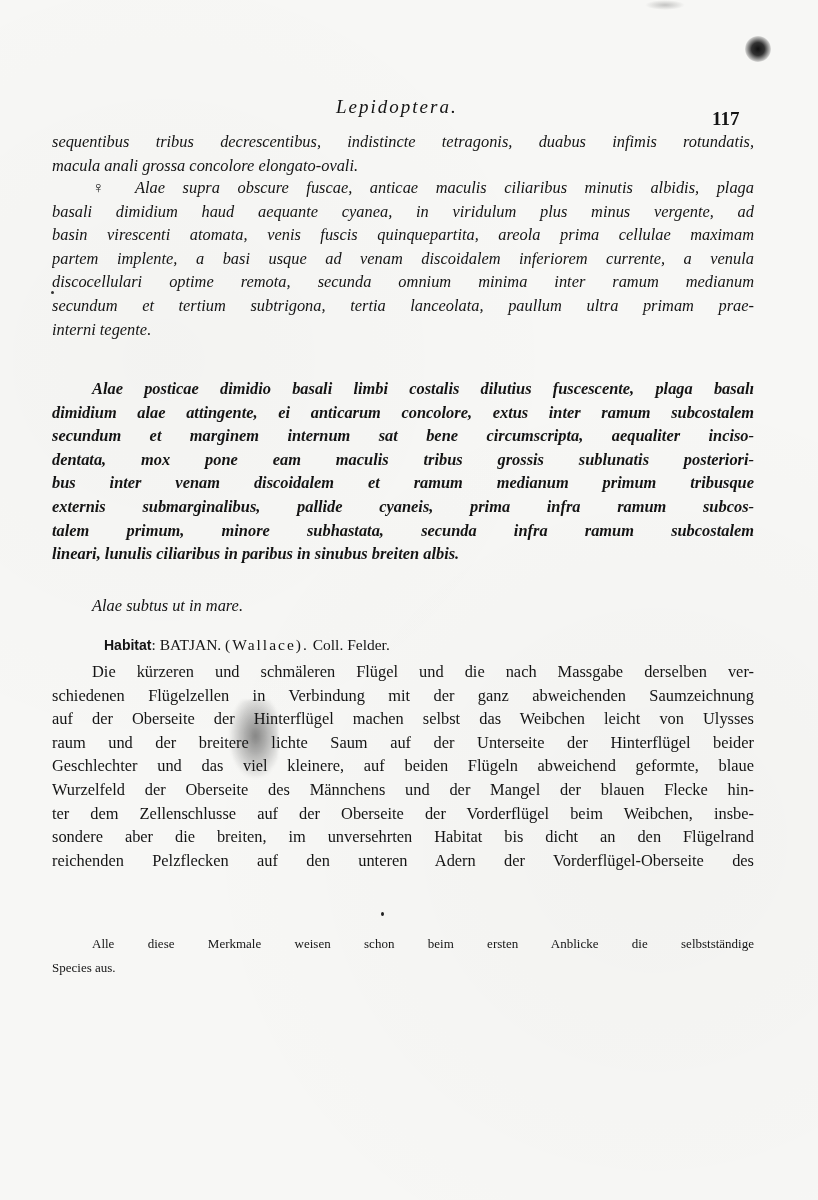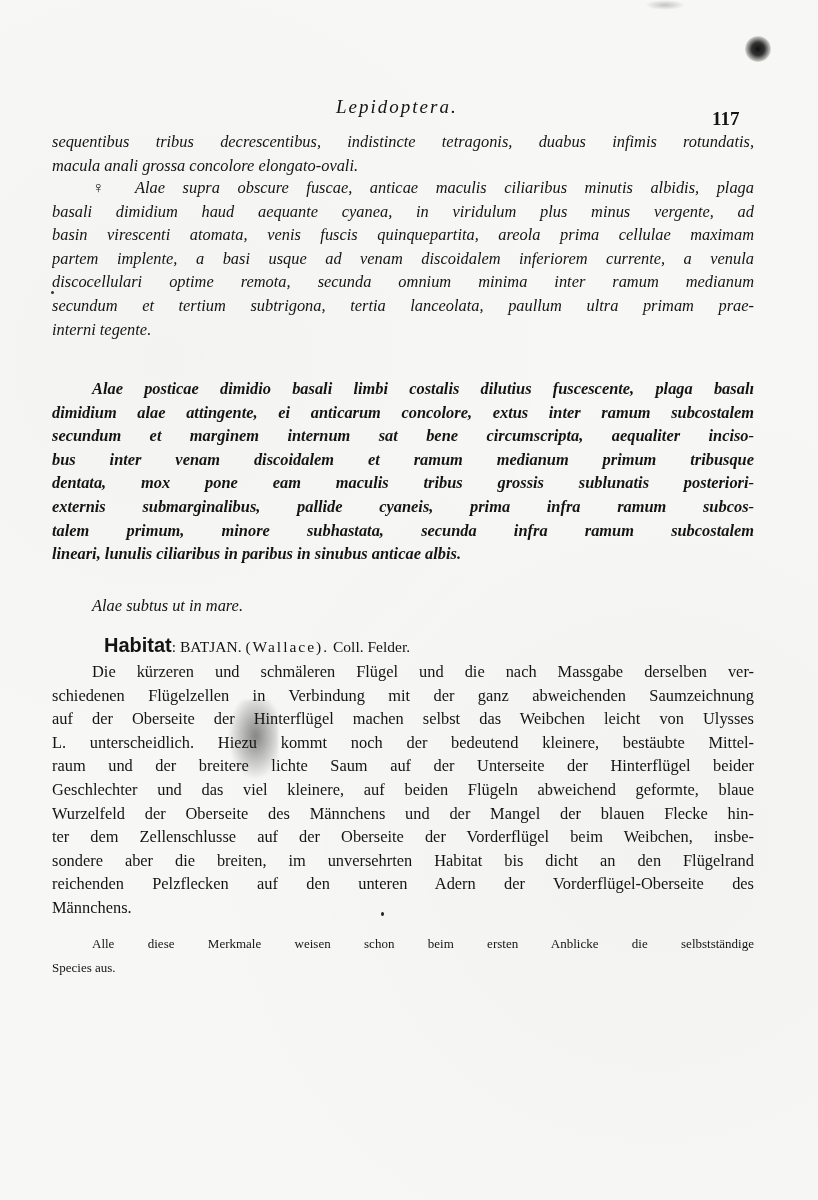--- a/index.html
+++ b/index.html
@@ -67,21 +67,21 @@
   .indent { padding-left: 40px; }
   .latin { font-style: italic; font-size: 16.4px; }
   .latin1 { top: 130px; }
   .latin2 { top: 176px; }
   .latin3 { top: 377px; font-weight: bold; }
   .latin4 { top: 594px; }
   .habitat {
     position: absolute; left: 104px; top: 634px;
     font-size: 15.5px; height: 22px; line-height: 22px; white-space: nowrap;
   }
-  .habitat .lbl { font-family: "Liberation Sans", "DejaVu Sans", sans-serif; font-weight: bold; font-size: 20px; }
+  .habitat .lbl { font-family: "Liberation Sans", "DejaVu Sans", sans-serif; font-weight: bold; font-size: 14px; }
   .habitat .coll-sp { letter-spacing: 2px; }
   .german { font-size: 16.4px; top: 660px; }
   .german2 { font-size: 13px; top: 932px; }
 </style>
 </head>
 <body>
 
 <div class="noise"></div>
 <div class="stain-top-smudge"></div>
 <div class="stain-top-right"></div>
@@ -106,48 +106,46 @@
   <span class="line" style="white-space: normal; overflow: hidden;">partem implente, a basi usque ad venam discoidalem inferiorem currente, a venula</span>
   <span class="line" style="white-space: normal; overflow: hidden;">discocellulari optime remota, secunda omnium minima inter ramum medianum</span>
   <span class="line" style="white-space: normal; overflow: hidden;">secundum et tertium subtrigona, tertia lanceolata, paullum ultra primam prae-</span>
   <span class="line last" style="white-space: normal; overflow: hidden;">interni tegente.</span>
 </div>
 
 <div class="text-block latin latin3">
   <span class="line indent" style="white-space: normal; overflow: hidden;">Alae posticae dimidio basali limbi costalis dilutius fuscescente, plaga basalı</span>
   <span class="line" style="white-space: normal; overflow: hidden;">dimidium alae attingente, ei anticarum concolore, extus inter ramum subcostalem</span>
   <span class="line" style="white-space: normal; overflow: hidden;">secundum et marginem internum sat bene circumscripta, aequaliter inciso-</span>
+  <span class="line" style="white-space: normal; overflow: hidden;">dentata, mox pone eam maculis tribus grossis sublunatis posteriori-</span>
   <span class="line" style="white-space: normal; overflow: hidden;">bus inter venam discoidalem et ramum medianum primum tribusque</span>
-  <span class="line" style="white-space: normal; overflow: hidden;">dentata, mox pone eam maculis tribus grossis sublunatis posteriori-</span>
   <span class="line" style="white-space: normal; overflow: hidden;">externis submarginalibus, pallide cyaneis, prima infra ramum subcos-</span>
   <span class="line" style="white-space: normal; overflow: hidden;">talem primum, minore subhastata, secunda infra ramum subcostalem</span>
-  <span class="line last" style="white-space: normal; overflow: hidden;">lineari, lunulis ciliaribus in paribus in sinubus anticae albis.</span>
+  <span class="line last" style="white-space: normal; overflow: hidden;">lineari, lunulis ciliaribus in paribus in sinubus breiten albis.</span>
 </div>
 
 <div class="text-block latin latin4">
   <span class="line indent last" style="white-space: normal; overflow: hidden;">Alae subtus ut in mare.</span>
 </div>
 
 <div class="habitat">
   <span class="lbl">Habitat</span><span>: </span>
   <span>BATJAN.</span>
   <span class="coll-sp">(Wallace).</span>
   <span>Coll. Felder.</span>
 </div>
 
 <div class="text-block german">
   <span class="line indent" style="white-space: normal; overflow: hidden;">Die kürzeren und schmäleren Flügel und die nach Massgabe derselben ver-</span>
   <span class="line" style="white-space: normal; overflow: hidden;">schiedenen Flügelzellen in Verbindung mit der ganz abweichenden Saumzeichnung</span>
   <span class="line" style="white-space: normal; overflow: hidden;">auf der Oberseite der Hinterflügel machen selbst das Weibchen leicht von Ulysses</span>
-  <span class="line" style="white-space: normal; overflow: hidden;">L. unterscheidlich. Hiezu kommt noch der bedeutend kleinere, bestäubte Mittel-</span>
   <span class="line" style="white-space: normal; overflow: hidden;">raum und der breitere lichte Saum auf der Unterseite der Hinterflügel beider</span>
   <span class="line" style="white-space: normal; overflow: hidden;">Geschlechter und das viel kleinere, auf beiden Flügeln abweichend geformte, blaue</span>
   <span class="line" style="white-space: normal; overflow: hidden;">Wurzelfeld der Oberseite des Männchens und der Mangel der blauen Flecke hin-</span>
   <span class="line" style="white-space: normal; overflow: hidden;">ter dem Zellenschlusse auf der Oberseite der Vorderflügel beim Weibchen, insbe-</span>
   <span class="line" style="white-space: normal; overflow: hidden;">sondere aber die breiten, im unversehrten Habitat bis dicht an den Flügelrand</span>
   <span class="line" style="white-space: normal; overflow: hidden;">reichenden Pelzflecken auf den unteren Adern der Vorderflügel-Oberseite des</span>
-  <span class="line last" style="white-space: normal; overflow: hidden;">Männchens.</span>
 </div>
 
 <div class="text-block german2">
   <span class="line indent" style="white-space: normal; overflow: hidden;">Alle diese Merkmale weisen schon beim ersten Anblicke die selbstständige</span>
   <span class="line last" style="white-space: normal; overflow: hidden;">Species aus.</span>
 </div>
 
 </body></html>

